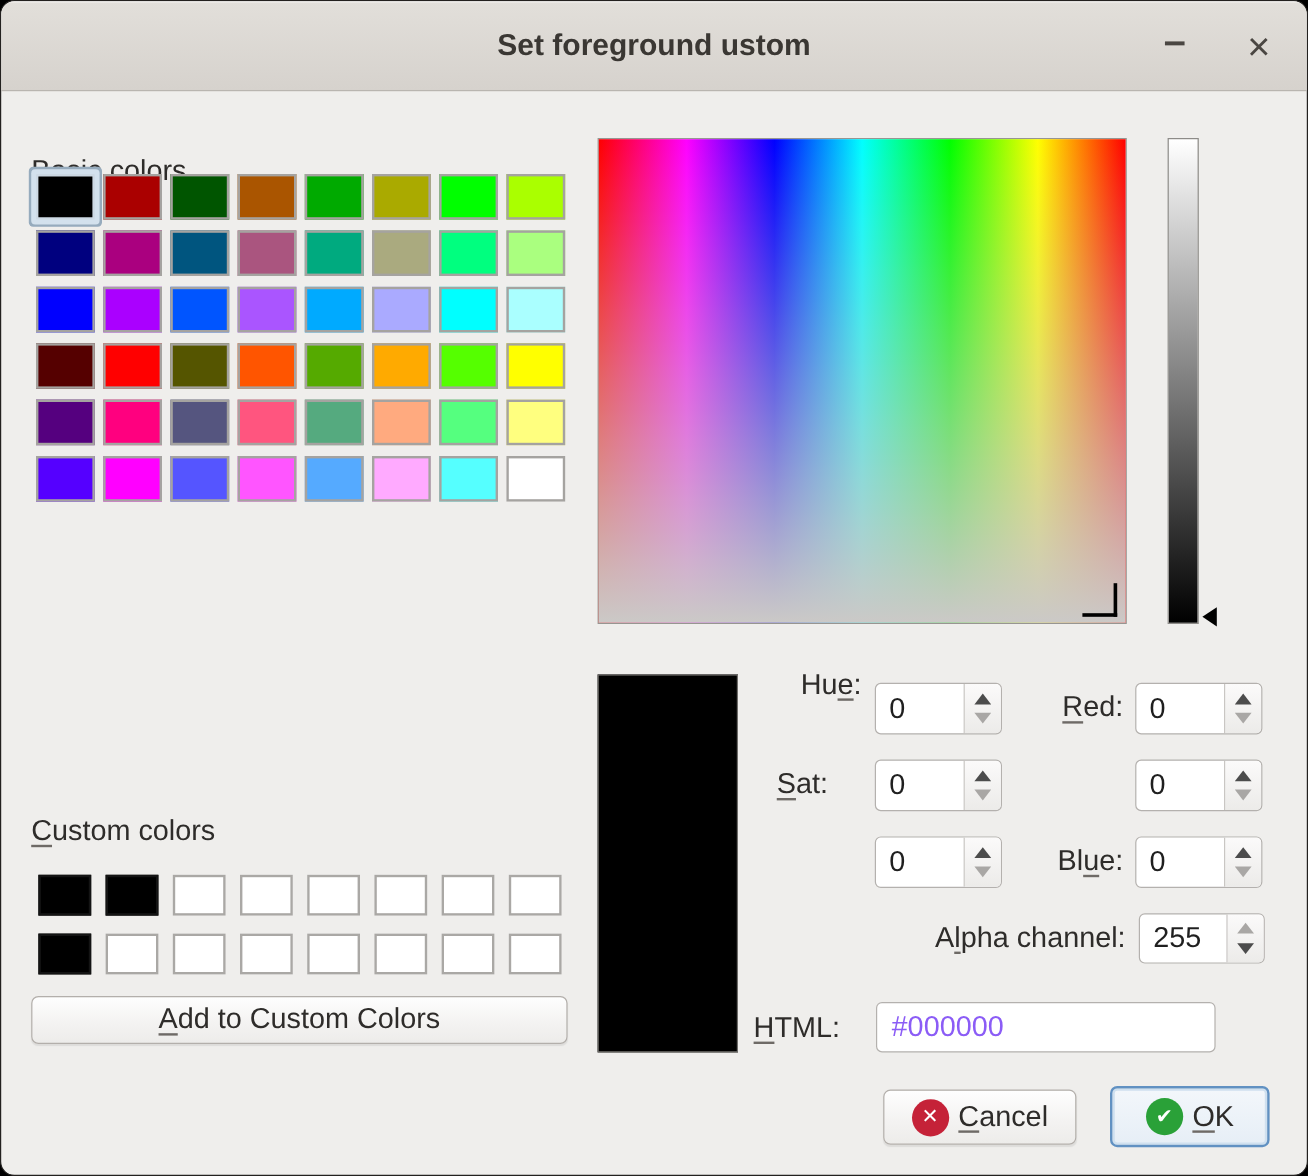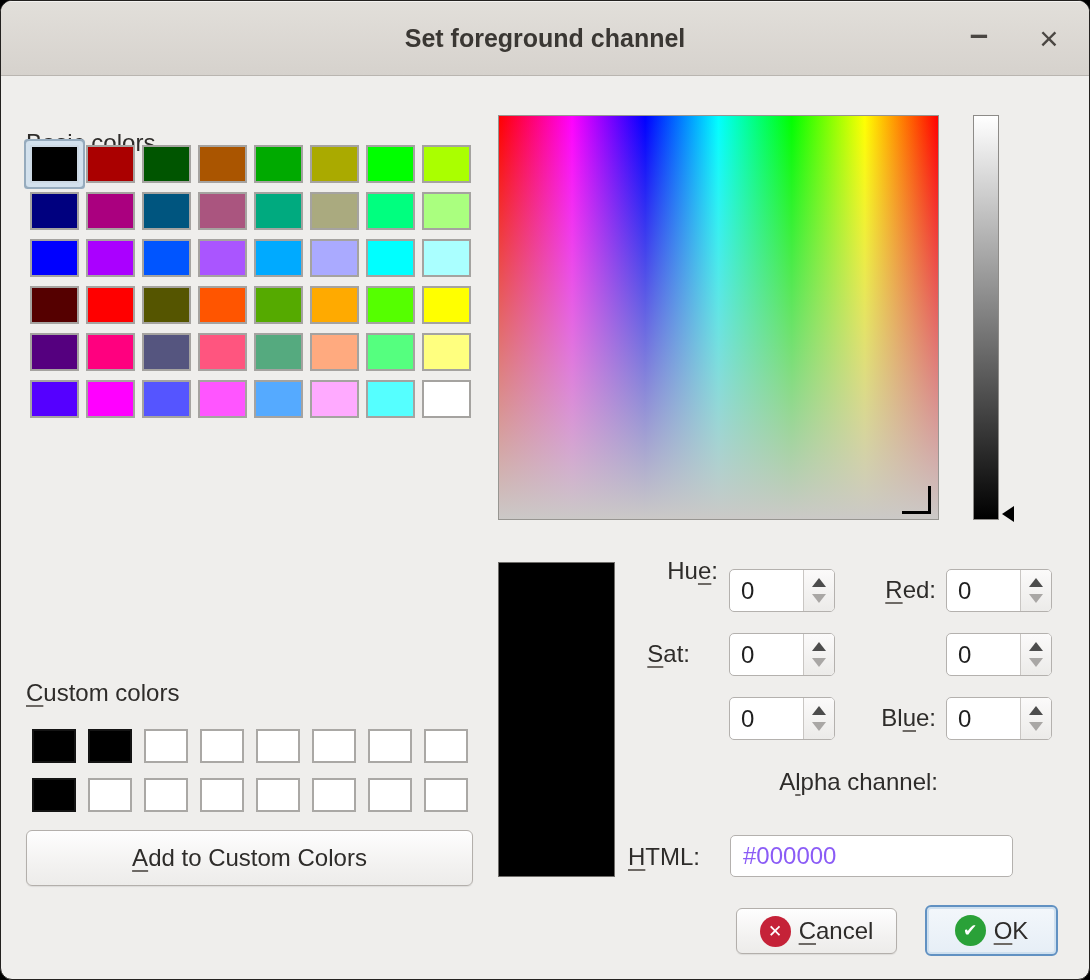--- a/index.html
+++ b/index.html
@@ -38,21 +38,21 @@
   }
   
   .pushbtn{
     position:absolute;display:flex;align-items:center;justify-content:center;gap:8px;
     background:linear-gradient(#fefefe,#f3f2f1 60%,#edecea);
     border:1px solid #b3afab;border-radius:6px;
     font-size:24px;color:#2e2c2a;box-shadow:0 1px 1px rgba(0,0,0,.08);
     cursor:default;
   }
   .btn-pick{left:25px;top:447px;width:447px;height:46px;}
-  .btn-add{left:25px;top:829px;width:447px;height:56px;}
+  .btn-add{left:25px;top:829px;width:447px;height:40px;}
   .btn-cancel{left:735px;top:907px;width:161px;height:46px;}
   .btn-ok{
     left:924px;top:904px;width:133px;height:51px;
     border:2px solid #6191c2;background:linear-gradient(#f3f7fb,#e6eef6);
     box-shadow:inset 0 0 0 2px #cfe0ef;
   }
   .btn-icon{width:31px;height:31px;border-radius:50%;display:flex;align-items:center;justify-content:center;
     color:#fff;font-size:17px;font-weight:bold;flex:0 0 auto;}
   
   .hs-field{position:absolute;left:497px;top:114px;width:441px;height:405px;border:1px solid #979591;}
@@ -84,21 +84,21 @@
   .lineedit{position:absolute;left:729px;top:834px;width:283px;height:42px;
     background:#fff;border:1px solid #b4b1ae;border-radius:5px;
     font-family:inherit;font-size:24px;color:#8b5cf6;padding:0 0 0 12px;outline:none;}
 </style>
 </head>
 <body>
 
 <div class="window">
 
   <div class="titlebar">
-    <div class="title">Set foreground channel</div>
+    <div class="title">Set foreground ustom</div>
     <div class="win-controls">
       <div class="win-btn min">–</div>
       <div class="win-btn">×</div>
     </div>
   </div>
 
   <div class="sec-label" style="left:25px;top:100px;margin-top:28px;"><span class="mn">B</span>asic colors</div>
   <div class="swatch-grid grid-basic">
       <div class="swatch selected" style="background: rgb(0, 0, 0);"></div>
       <div class="swatch" style="background: rgb(170, 0, 0);"></div>
@@ -232,20 +232,27 @@
   <div class="fld-label" style="left:778px;top:703px;width:157px;">Bl<span class="mn">u</span>e:</div>
   <div class="spin" style="left:945px;top:696px;width:106px;">
     <input value="0" style="">
     <div class="spin-btns">
       <div class="arr up"></div>
       <div class="arr down dis"></div>
     </div>
   </div>
 
   <div class="fld-label" style="left:640px;top:767px;width:297px;">A<span class="mn">l</span>pha channel:</div>
+  <div class="spin" style="left:948px;top:760px;width:105px;height:42px;">
+    <input value="255" style="">
+    <div class="spin-btns">
+      <div class="arr up dis"></div>
+      <div class="arr down"></div>
+    </div>
+  </div>
 
   <div class="fld-label" style="left:627px;top:842px;text-align:left;"><span class="mn">H</span>TML:</div>
   <input class="lineedit" value="#000000" style="">
 
   <div class="pushbtn btn-cancel">
     <span class="btn-icon" style="background: rgb(197, 34, 56);">✕</span>
     <span><span class="mn">C</span>ancel</span>
   </div>
   <div class="pushbtn btn-ok">
     <span class="btn-icon" style="background: rgb(42, 161, 56);">✔</span>

